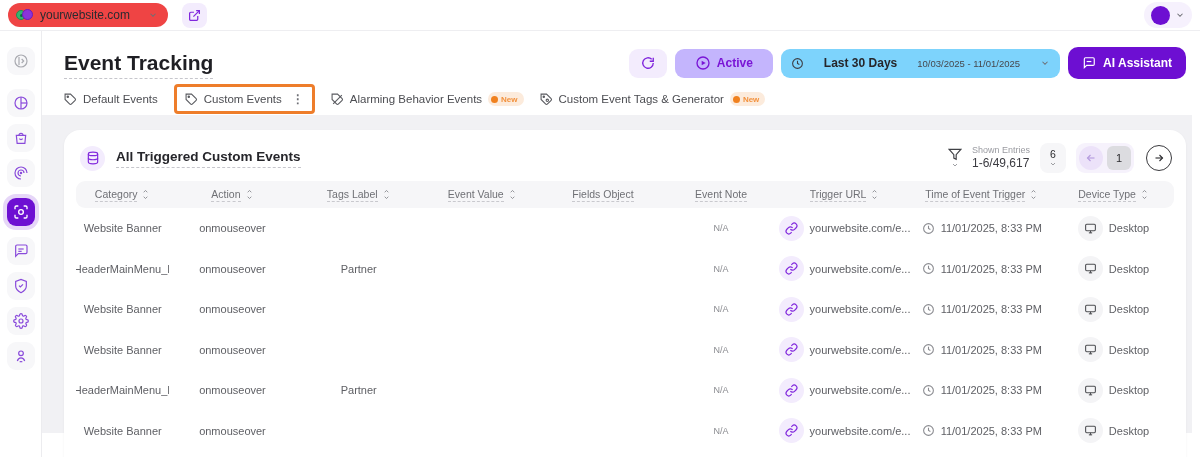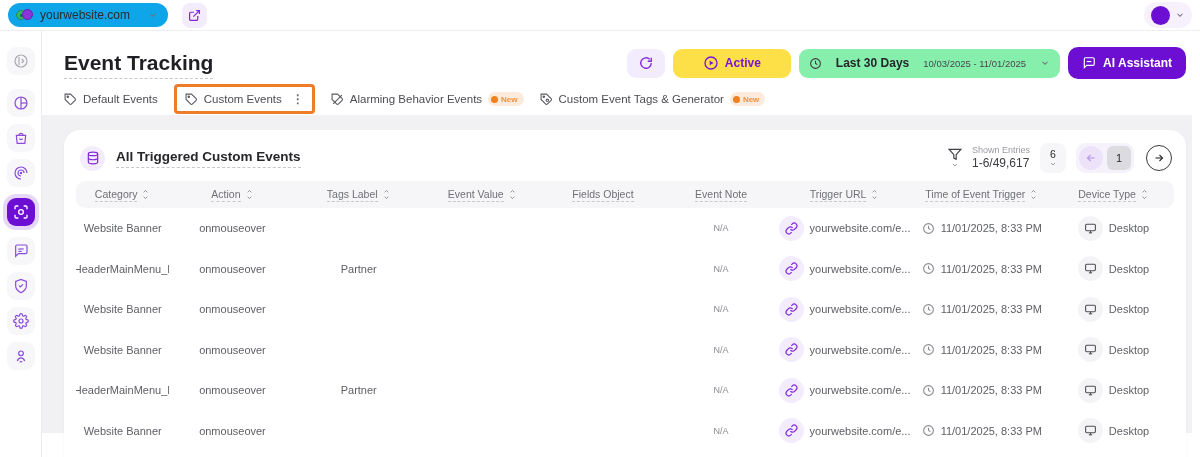--- a/index.html
+++ b/index.html
@@ -2,21 +2,21 @@
 <html><head>
 <meta charset="utf-8">
 <style>
   * { margin:0; padding:0; box-sizing:border-box; }
   html,body { width:1200px; height:457px; overflow:hidden; background:#fff;
     font-family:"Liberation Sans", sans-serif; color:#2a2a2e; }
 
   
   .topbar { position:absolute; left:0; top:0; width:1200px; height:31px; background:#fff;
     border-bottom:1px solid #eeeef1; display:flex; align-items:center; padding:0 8px; z-index:5; }
-  .domain-pill { display:flex; align-items:center; gap:8px; background:#0ea5e9; border-radius:12px;
+  .domain-pill { display:flex; align-items:center; gap:8px; background:#ef4444; border-radius:12px;
     height:24px; padding:0 10px 0 8px; width:160px; cursor:pointer; }
   .domain-logo { position:relative; width:16px; height:14px; flex:0 0 16px; }
   .domain-logo .g { position:absolute; left:0; top:2px; width:10px; height:10px; border-radius:50%;
     background:#34b56f; border:1px solid #1f8f52; }
   .domain-logo .g::after{ content:""; position:absolute; left:3px; top:3px; width:3px; height:3px;
     border-radius:50%; background:#0e6b3a; }
   .domain-logo .p { position:absolute; left:6px; top:1px; width:11px; height:11px; border-radius:50%;
     background:#8b34d8; border:1px solid #6c1bbd; }
   .domain-pill .label { font-size:12px; color:#2b2b30; flex:1; }
   .chev { width:10px; height:10px; color:#6e6f75; }
@@ -44,24 +44,24 @@
     padding-bottom:3px; }
   .remaining { margin-left:24px; padding-top:2px; width:175px; }
   .remaining .lbl { font-size:7.5px; font-weight:bold; color:#3c3c42; }
   .remaining .inf { color:#f0811f; font-size:9px; font-weight:bold; margin-left:2px; }
   .remaining .link { font-size:7.5px; color:#8127dd; margin-top:1px; cursor:pointer; }
   .remaining .bar { margin-top:6px; height:4px; width:170px; background:#ececee; border-radius:2px; }
 
   .head-actions { margin-left:auto; display:flex; align-items:center; gap:8px; }
   .icon-btn { width:38px; height:29px; border-radius:9px; background:#f3ecfd; color:#8127dd;
     display:flex; align-items:center; justify-content:center; cursor:pointer; }
-  .active-btn { height:29px; border-radius:9px; background:#fde047; color:#7a15d6; display:flex;
-    align-items:center; gap:6px; padding:0 30px; font-size:12px; font-weight:bold; cursor:pointer; }
-  .range-pill { height:29px; border-radius:9px; background:#86efac; display:flex; align-items:center;
-    gap:14px; padding:0 10px; cursor:pointer; }
+  .active-btn { height:29px; border-radius:9px; background:#c4b5fd; color:#7a15d6; display:flex;
+    align-items:center; gap:6px; padding:0 20px; font-size:12px; font-weight:bold; cursor:pointer; }
+  .range-pill { height:29px; border-radius:9px; background:#7dd3fc; display:flex; align-items:center;
+    gap:20px; padding:0 10px; cursor:pointer; }
   .range-pill .rl { font-size:12px; font-weight:bold; color:#26262b; }
   .range-pill .rd { font-size:9.5px; color:#47484d; }
   .ai-btn { height:32px; border-radius:10px; background:#6d0fd2; color:#fff; display:flex;
     align-items:center; gap:7px; padding:0 14px; font-size:12px; font-weight:bold; cursor:pointer; }
 
   
   .tabs { display:flex; align-items:center; padding:10px 0 0 22px; gap:16px; position:relative; }
   .tab { display:flex; align-items:center; gap:6px; font-size:11.5px; color:#4c4d52; cursor:pointer; }
   .tab svg { width:13px; height:13px; color:#5a5b60; }
   .tab .kebab { color:#6e6f75; font-size:12px; font-weight:bold; margin-left:4px; letter-spacing:0; }

